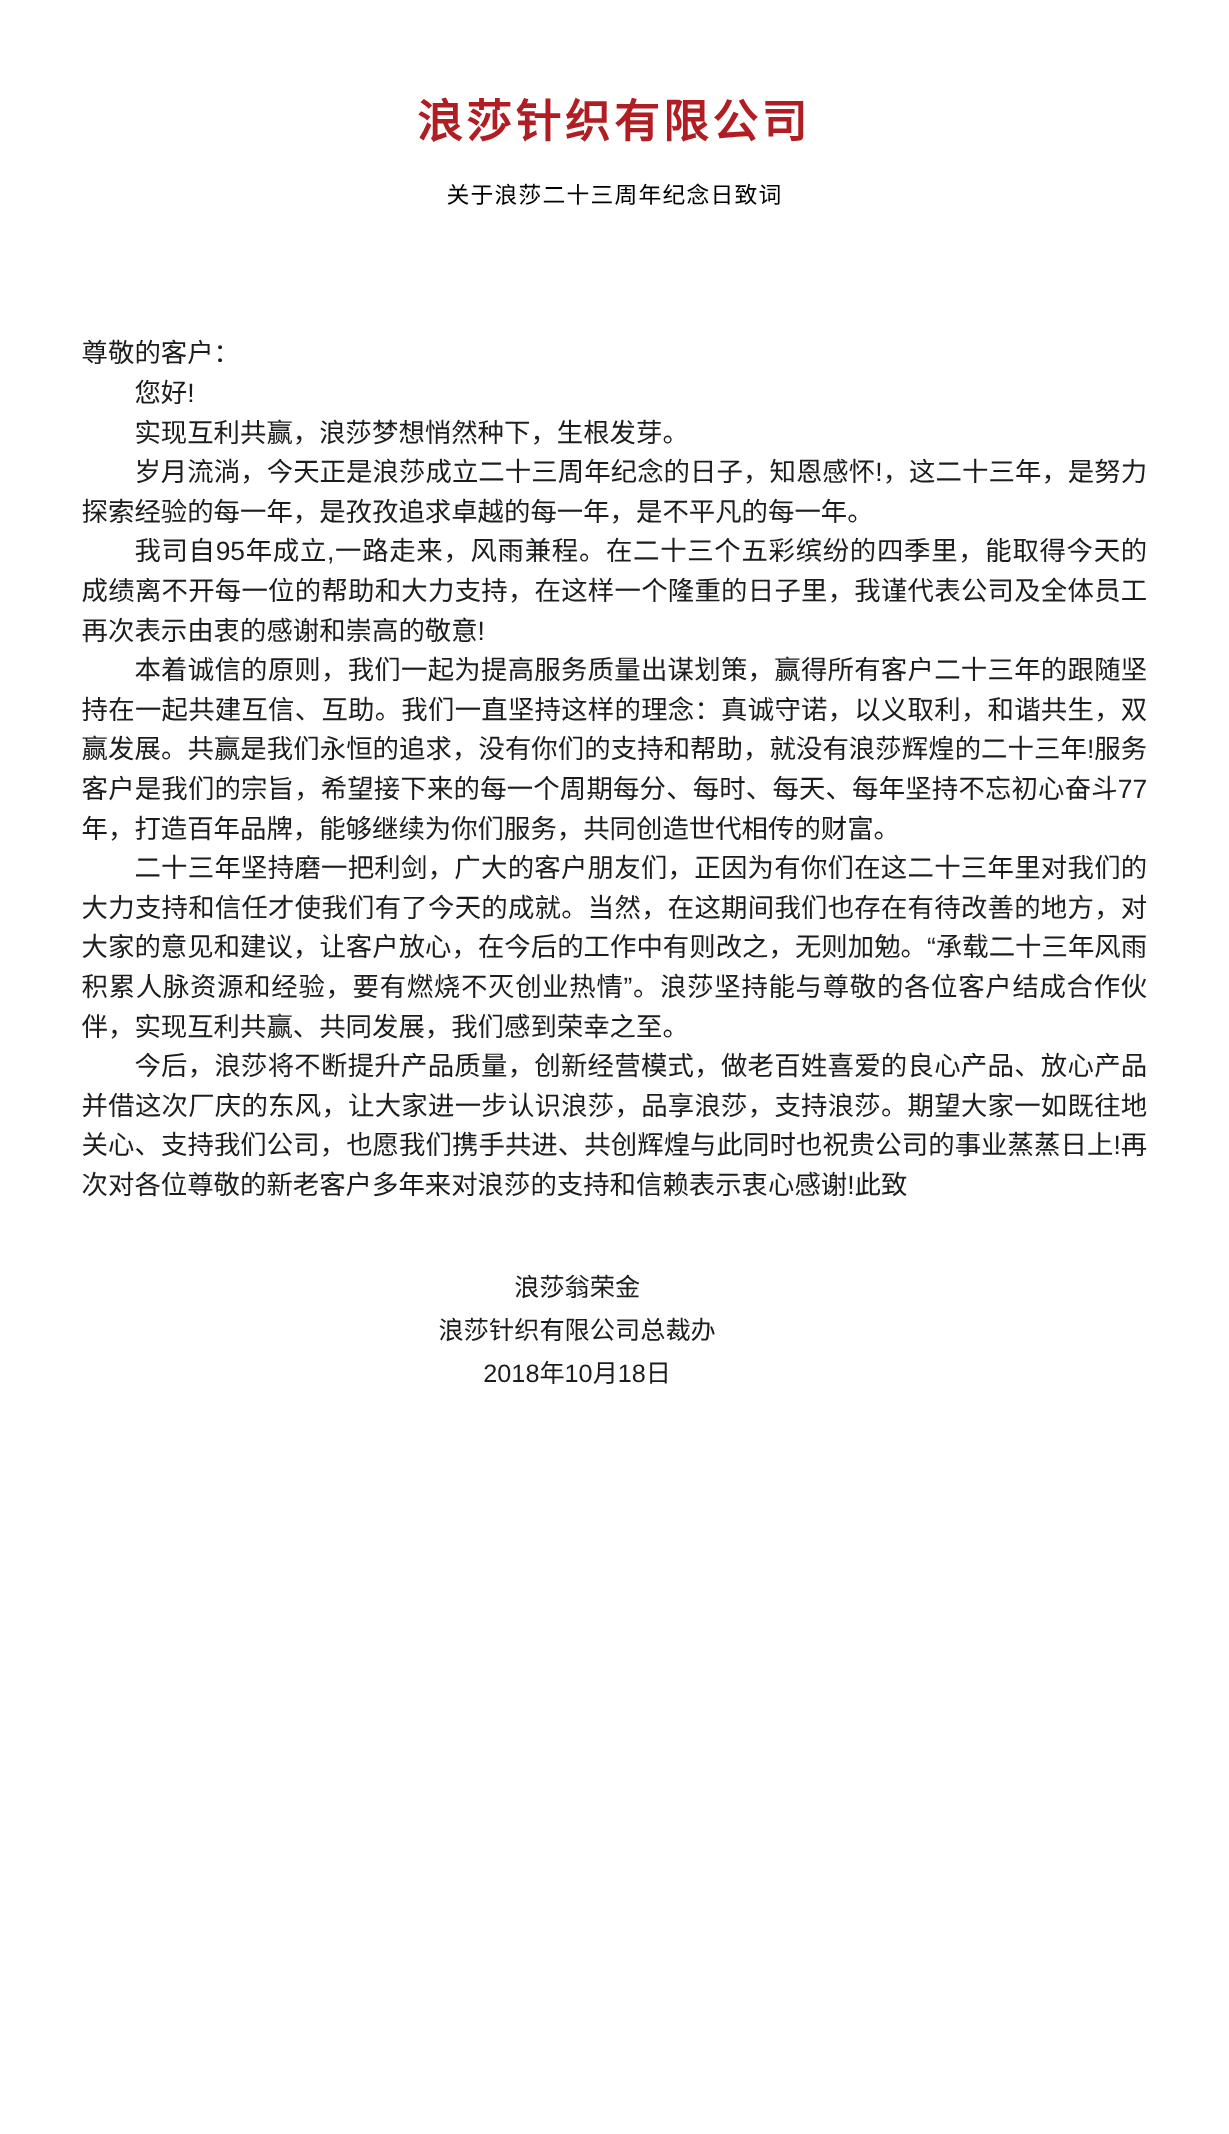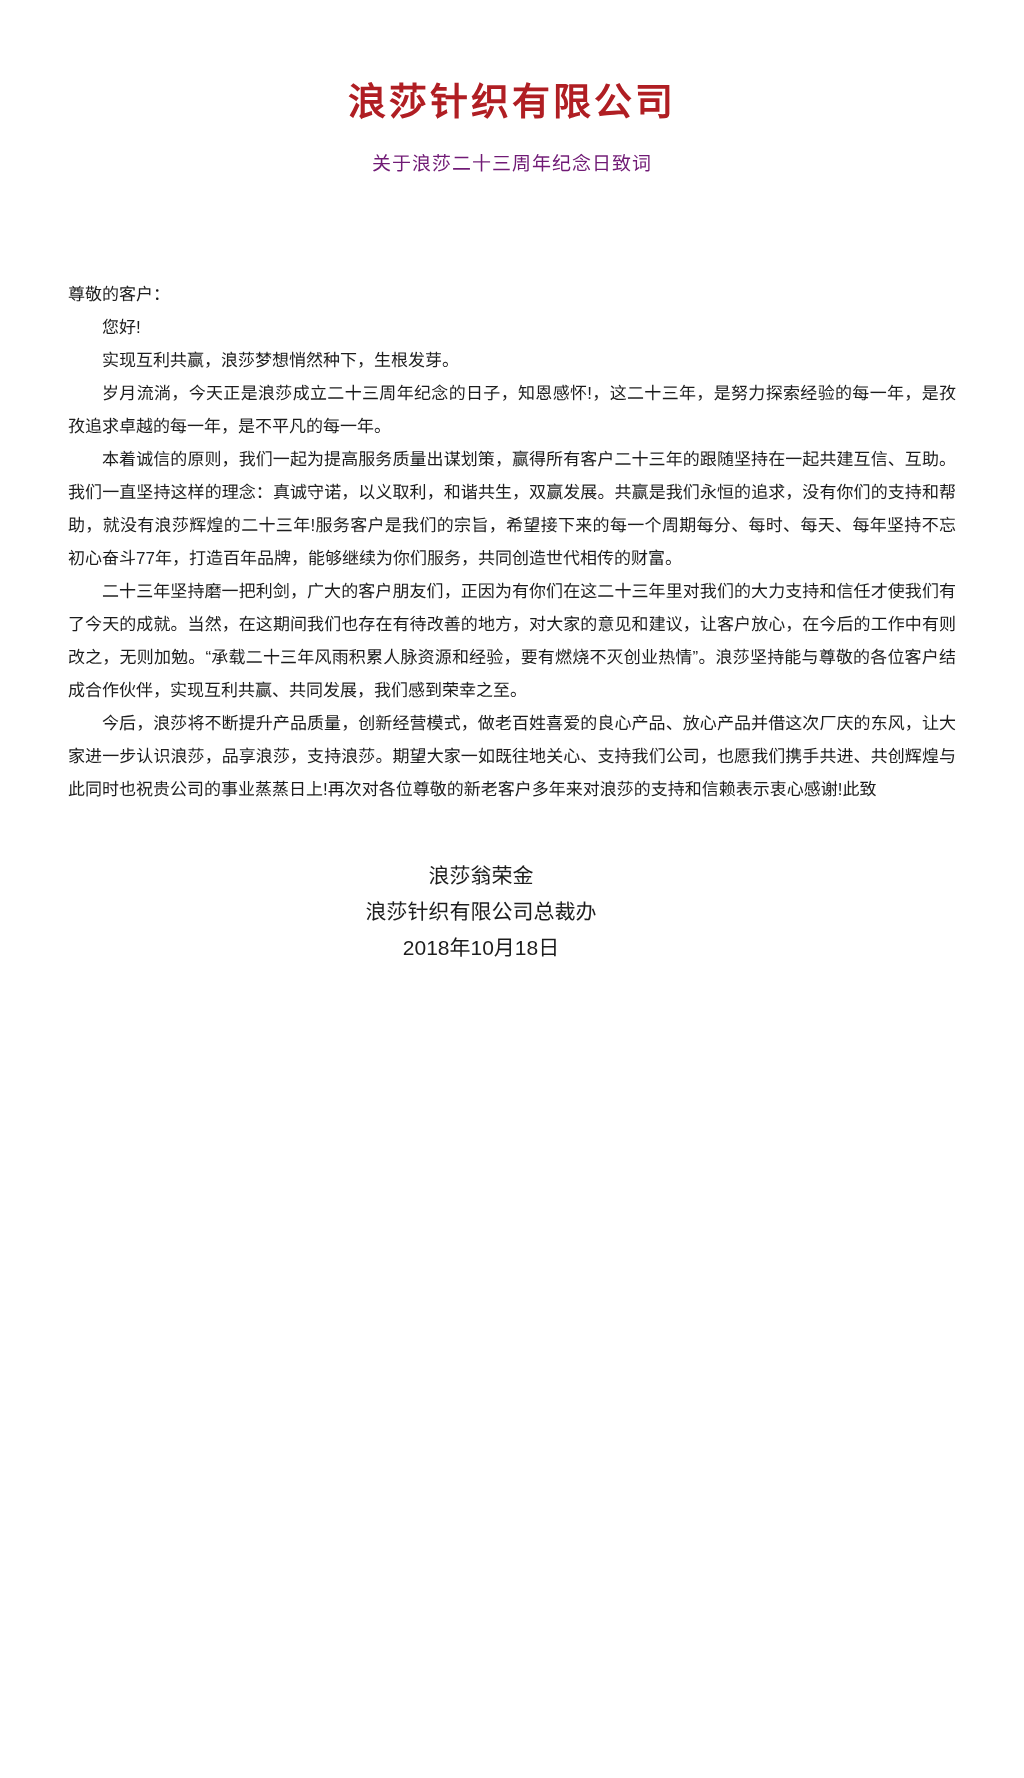--- a/index.html
+++ b/index.html
@@ -26,26 +26,26 @@
     line-height: 44px;
     font-weight: 800;
     letter-spacing: 3px;
     color: #b01e23; 
   }
   .doc-subtitle {
     margin-top: 28px;
     text-align: center;
     font-size: 19px;
     line-height: 24px;
-    color: #701a75;
+    color: #000000;
     letter-spacing: 1px;
   }
   .letter-body {
     margin: 102px 68px 0 68px;
-    font-size: 17px;
+    font-size: 22px;
     line-height: 33px;
     text-align: justify;
     text-justify: inter-ideograph;
     color: #1c1c1c;
   }
   .letter-body p {
     margin: 0;
   }
   .letter-body p.indent {
     text-indent: 2em;
@@ -69,20 +69,21 @@
 
   <h1 class="doc-title">浪莎针织有限公司</h1>
 
   <div class="doc-subtitle">关于浪莎二十三周年纪念日致词</div>
 
   <div class="letter-body">
     <p class="salutation">尊敬的客户：</p>
     <p class="indent">您好!</p>
     <p class="indent">实现互利共赢，浪莎梦想悄然种下，生根发芽。</p>
     <p class="indent">岁月流淌，今天正是浪莎成立二十三周年纪念的日子，知恩感怀!，这二十三年，是努力探索经验的每一年，是孜孜追求卓越的每一年，是不平凡的每一年。</p>
+    <p class="indent">我司自95年成立,一路走来，风雨兼程。在二十三个五彩缤纷的四季里，能取得今天的成绩离不开每一位的帮助和大力支持，在这样一个隆重的日子里，我谨代表公司及全体员工再次表示由衷的感谢和崇高的敬意!</p>
     <p class="indent">本着诚信的原则，我们一起为提高服务质量出谋划策，赢得所有客户二十三年的跟随坚持在一起共建互信、互助。我们一直坚持这样的理念：真诚守诺，以义取利，和谐共生，双赢发展。共赢是我们永恒的追求，没有你们的支持和帮助，就没有浪莎辉煌的二十三年!服务客户是我们的宗旨，希望接下来的每一个周期每分、每时、每天、每年坚持不忘初心奋斗77年，打造百年品牌，能够继续为你们服务，共同创造世代相传的财富。</p>
     <p class="indent">二十三年坚持磨一把利剑，广大的客户朋友们，正因为有你们在这二十三年里对我们的大力支持和信任才使我们有了今天的成就。当然，在这期间我们也存在有待改善的地方，对大家的意见和建议，让客户放心，在今后的工作中有则改之，无则加勉。“承载二十三年风雨积累人脉资源和经验，要有燃烧不灭创业热情”。浪莎坚持能与尊敬的各位客户结成合作伙伴，实现互利共赢、共同发展，我们感到荣幸之至。</p>
     <p class="indent">今后，浪莎将不断提升产品质量，创新经营模式，做老百姓喜爱的良心产品、放心产品并借这次厂庆的东风，让大家进一步认识浪莎，品享浪莎，支持浪莎。期望大家一如既往地关心、支持我们公司，也愿我们携手共进、共创辉煌与此同时也祝贵公司的事业蒸蒸日上!再次对各位尊敬的新老客户多年来对浪莎的支持和信赖表示衷心感谢!此致</p>
   </div>
 
   <div class="signature-block">
     <p>浪莎翁荣金</p>
     <p>浪莎针织有限公司总裁办</p>
     <p>2018年10月18日</p>
   </div>

